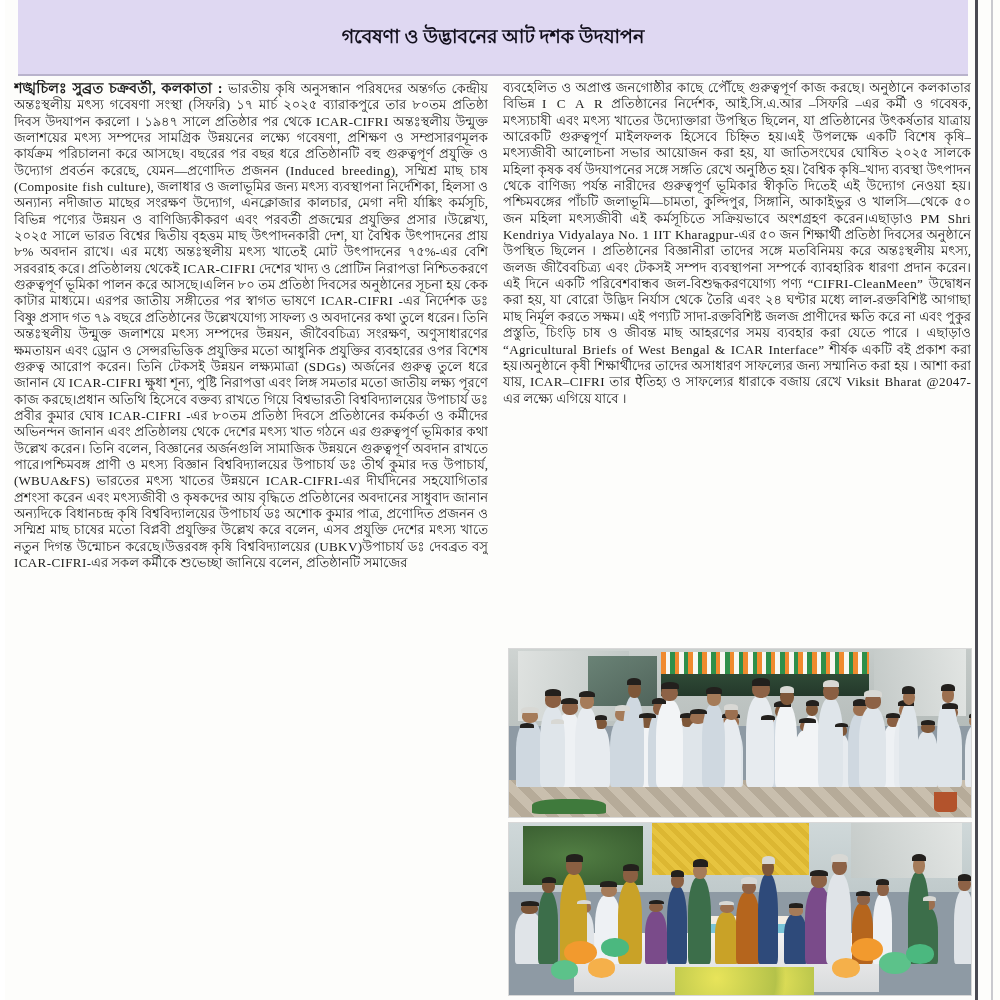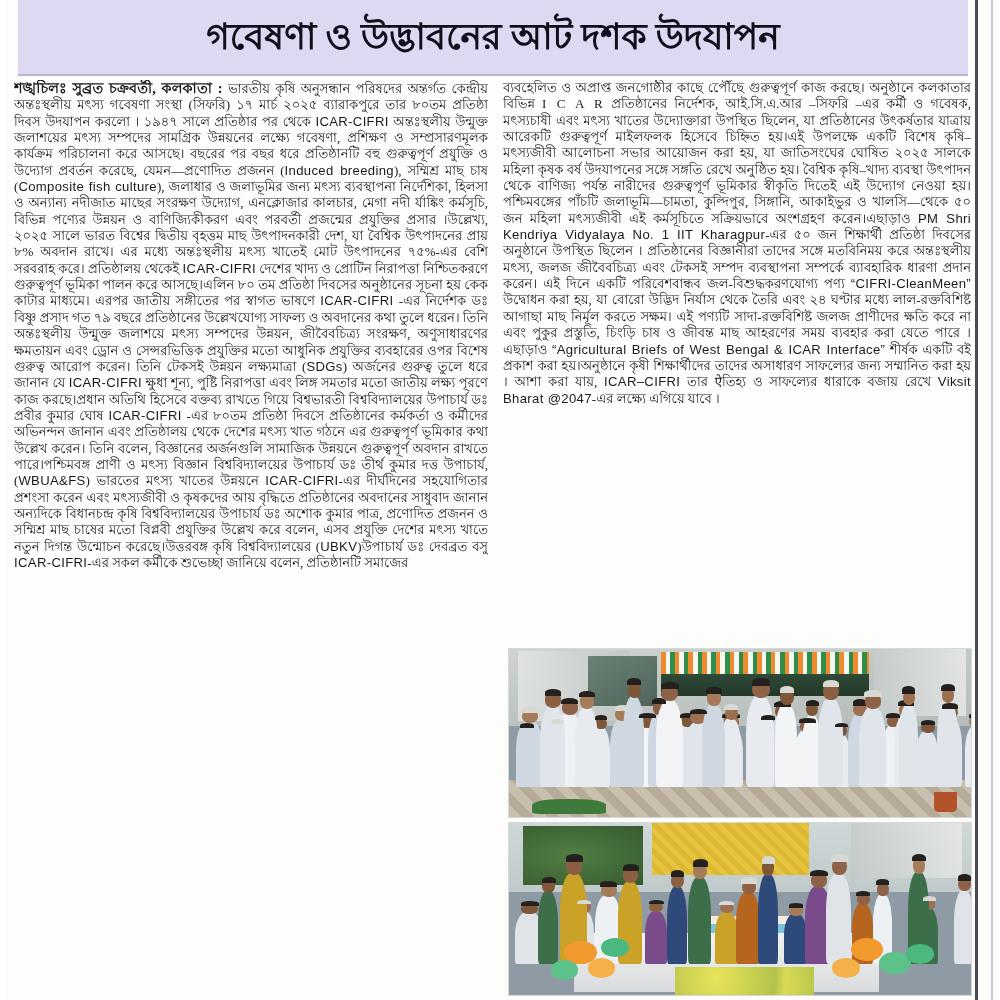--- a/index.html
+++ b/index.html
@@ -28,41 +28,41 @@
     font-weight:bold;
     font-size:30px;
     line-height:34px;
     letter-spacing:.2px;
     color:#120f1c;
     white-space:nowrap;
     text-align:center;
   }
   .banner .hl .red{color:#c0392b;}
   .banner .hl2{
-    font-size:36px;line-height:34px;font-weight:bold;color:#120f1c;white-space:nowrap;
+    font-size:19px;line-height:34px;font-weight:bold;color:#120f1c;white-space:nowrap;
   }
   .banner-underline{position:absolute;left:18px;top:74px;width:950px;height:2px;background:#b9b3cc;}
 
   
   .col{
     position:absolute;
     top:80px;
     font-size:13.1px;
     line-height:16.35px;
     text-align:justify;
     text-justify:inter-word;
     color:#1a1a1a;
     overflow:hidden;
     -webkit-hyphens:none;hyphens:none;
   }
   .col-left{left:14px;width:474px;height:912px;}
   .col-right{left:503px;width:468px;height:560px;}
 
   .byline{font-weight:bold;font-size:14.4px;letter-spacing:.1px;}
-  .lat{font-family:Liberation Sans, sans-serif;letter-spacing:.35px;}
+  .lat{font-family:Liberation Serif, serif;letter-spacing:.35px;}
   .lat-sp{font-family:"Liberation Serif",serif;letter-spacing:1.6px;}
   p.para{margin:0;text-indent:0;}
 
   
   .photo{
     position:absolute;left:508px;overflow:hidden;background:#8e9aa4;
     border:1px solid #d8d8d8;
   }
   .photo1{top:648px;width:462px;height:168px;}
   .photo2{top:822px;width:462px;height:172px;}

